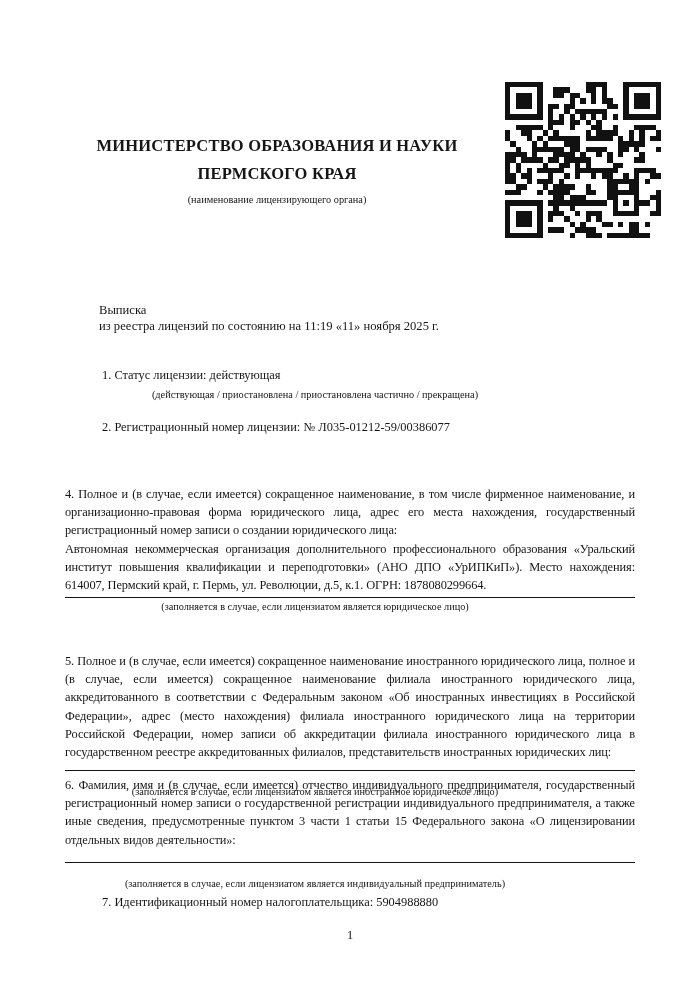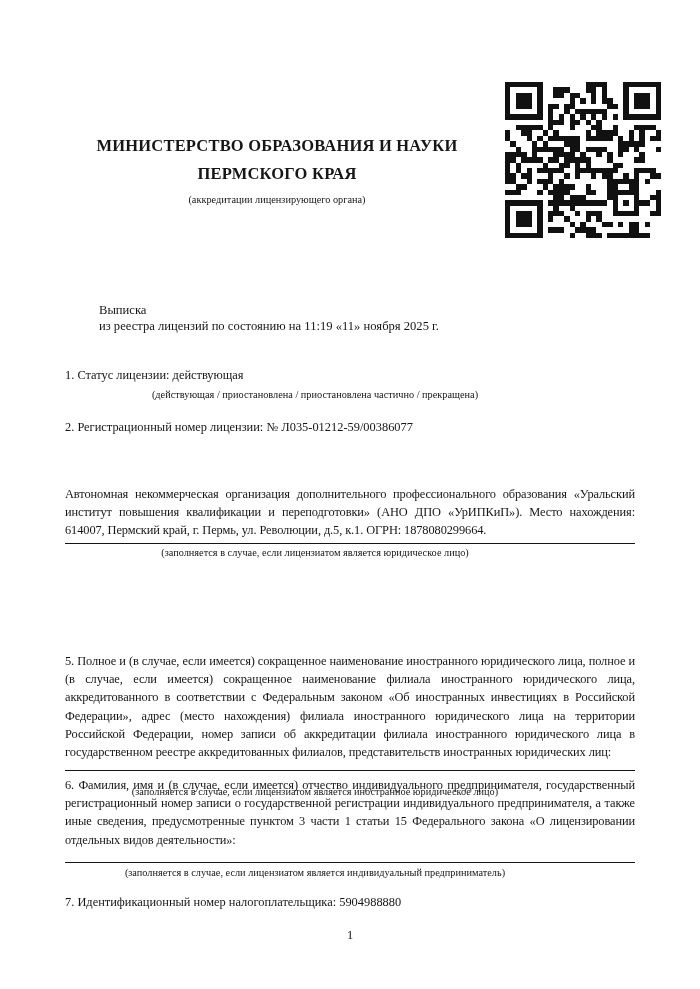--- a/index.html
+++ b/index.html
@@ -16,31 +16,31 @@
   .qr svg{width:156px;height:156px;display:block;}
 
   .header{position:absolute;left:65px;top:132px;width:424px;text-align:center;}
   .ministry{font-weight:700;font-size:16.5px;line-height:28px;letter-spacing:.2px;}
   .caption{font-size:10.3px;line-height:13px;margin-top:5px;}
 
   .block{position:absolute;left:65px;width:570px;font-size:12.4px;line-height:18.2px;}
 
   .title-block{top:302px;font-size:12.6px;line-height:16px;padding-left:34px;box-sizing:border-box;}
 
-  .item-line{white-space:nowrap;}
+  .item-line{white-space:nowrap;margin-left:37px;}
   .note{font-size:10.3px;line-height:13px;text-align:center;padding-right:70px;box-sizing:border-box;}
   .just{text-align:justify;margin:0;letter-spacing:-0.1px;}
   .rule{border-top:1.8px solid #151515;height:0;}
 
   #item1{top:366px;} #item1 .note{margin-top:4px;}
   #item2{top:418px;}
   #item3{top:452px;}
   #item4{top:485px;} #item4 .rule{margin-top:3px;} #item4 .note{margin-top:2px;}
   #item5{top:652px;} #item5 .rule{margin-top:9px;}  #item5 .note{margin-top:14px;}
-  #item6{top:776px;} #item6 .rule{margin-top:13px;} #item6 .note{margin-top:3px;}
+  #item6{top:776px;} #item6 .rule{margin-top:13px;} #item6 .note{margin-top:14px;}
   #item7{top:893px;}
   .pagenum{top:926px;text-align:center;}
 </style>
 </head>
 <body>
 
 <div class="page">
 
   <div class="qr">
     <svg id="qr-svg" xmlns="http://www.w3.org/2000/svg" viewBox="0 0 156.60000000000002 156.60000000000002">
@@ -462,39 +462,40 @@
           <rect x="129.6" y="151.2" width="5.4" height="5.4"></rect>
           <rect x="135.0" y="151.2" width="5.4" height="5.4"></rect>
           <rect x="140.4" y="151.2" width="5.4" height="5.4"></rect>
         </g>
       </svg>
   </div>
 
   <div class="header">
     <div class="ministry">МИНИСТЕРСТВО ОБРАЗОВАНИЯ И НАУКИ</div>
     <div class="ministry">ПЕРМСКОГО КРАЯ</div>
-    <div class="caption">(аккредитации лицензирующего органа)</div>
+    <div class="caption">(наименование лицензирующего органа)</div>
   </div>
 
   <div class="block title-block">
     <div>Выписка</div>
     <div>из реестра лицензий по состоянию на 11:19 «11» ноября 2025 г.</div>
   </div>
 
   <div class="block" id="item1">
     <div class="item-line"><span>1. Статус лицензии:</span> <span>действующая</span></div>
     <div class="note">(действующая / приостановлена / приостановлена частично / прекращена)</div>
   </div>
 
   <div class="block" id="item2">
     <div class="item-line"><span>2. Регистрационный номер лицензии:</span> <span>№ Л035-01212-59/00386077</span></div>
   </div>
 
 
   <div class="block" id="item4">
+    <p class="just">4. Полное и (в случае, если имеется) сокращенное наименование, в том числе фирменное наименование, и организационно-правовая форма юридического лица, адрес его места нахождения, государственный регистрационный номер записи о создании юридического лица:</p>
     <p class="just">Автономная некоммерческая организация дополнительного профессионального образования «Уральский институт повышения квалификации и переподготовки» (АНО ДПО «УрИПКиП»). Место нахождения: 614007, Пермский край, г. Пермь, ул. Революции, д.5, к.1. ОГРН: 1878080299664.</p>
     <div class="rule"></div>
     <div class="note">(заполняется в случае, если лицензиатом является юридическое лицо)</div>
   </div>
 
   <div class="block" id="item5">
     <p class="just">5. Полное и (в случае, если имеется) сокращенное наименование иностранного юридического лица, полное и (в случае, если имеется) сокращенное наименование филиала иностранного юридического лица, аккредитованного в соответствии с Федеральным законом «Об иностранных инвестициях в Российской Федерации», адрес (место нахождения) филиала иностранного юридического лица на территории Российской Федерации, номер записи об аккредитации филиала иностранного юридического лица в государственном реестре аккредитованных филиалов, представительств иностранных юридических лиц:</p>
     <div class="rule"></div>
     <div class="note">(заполняется в случае, если лицензиатом является иностранное юридическое лицо)</div>
   </div>

